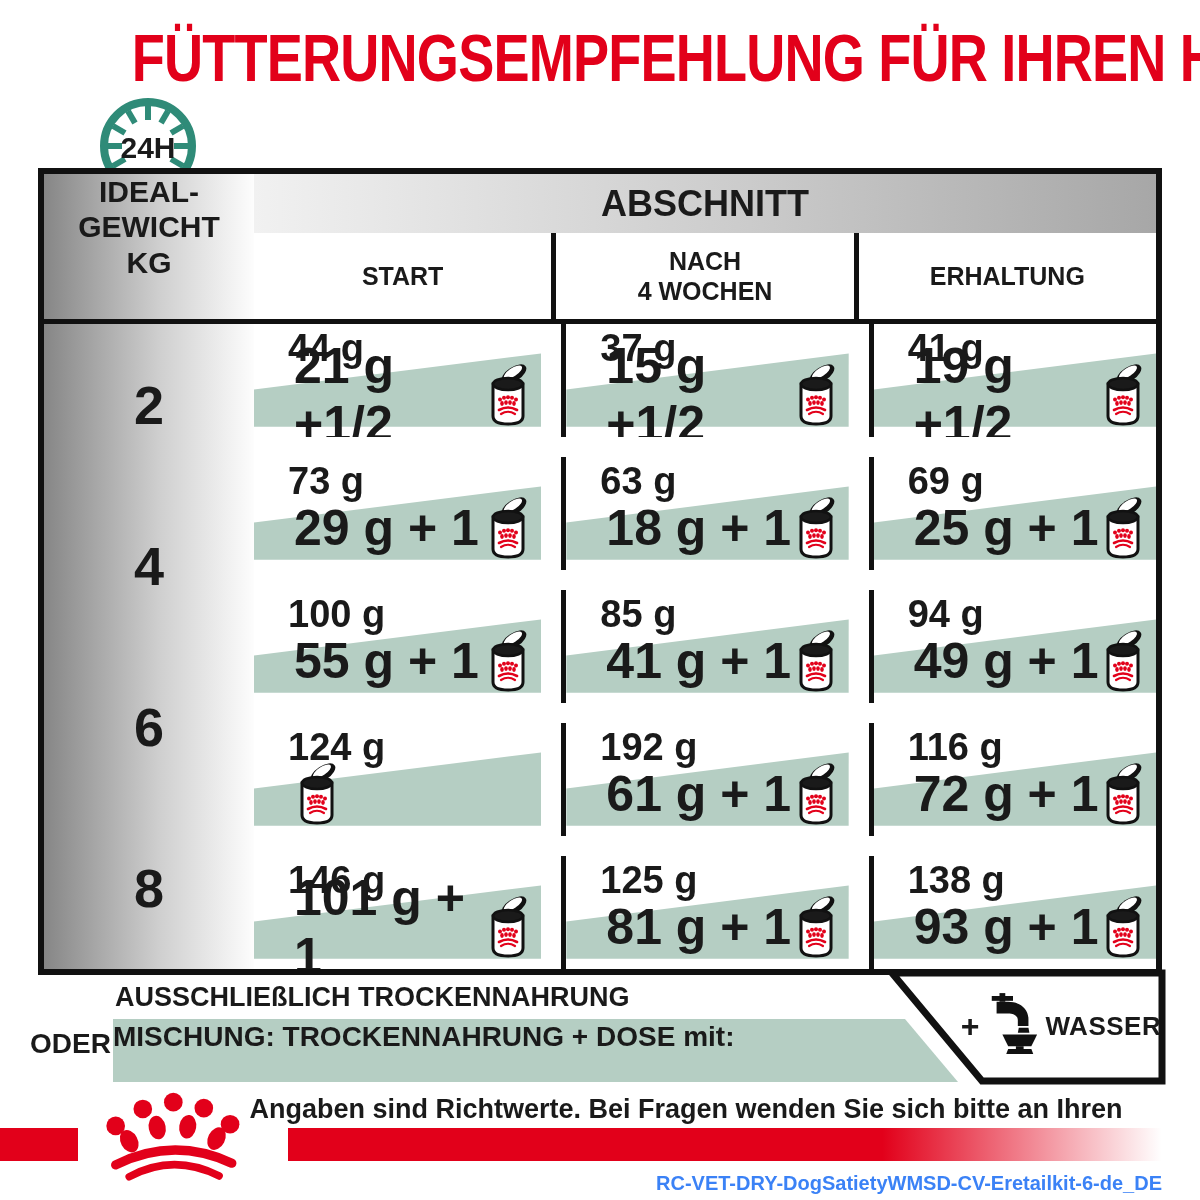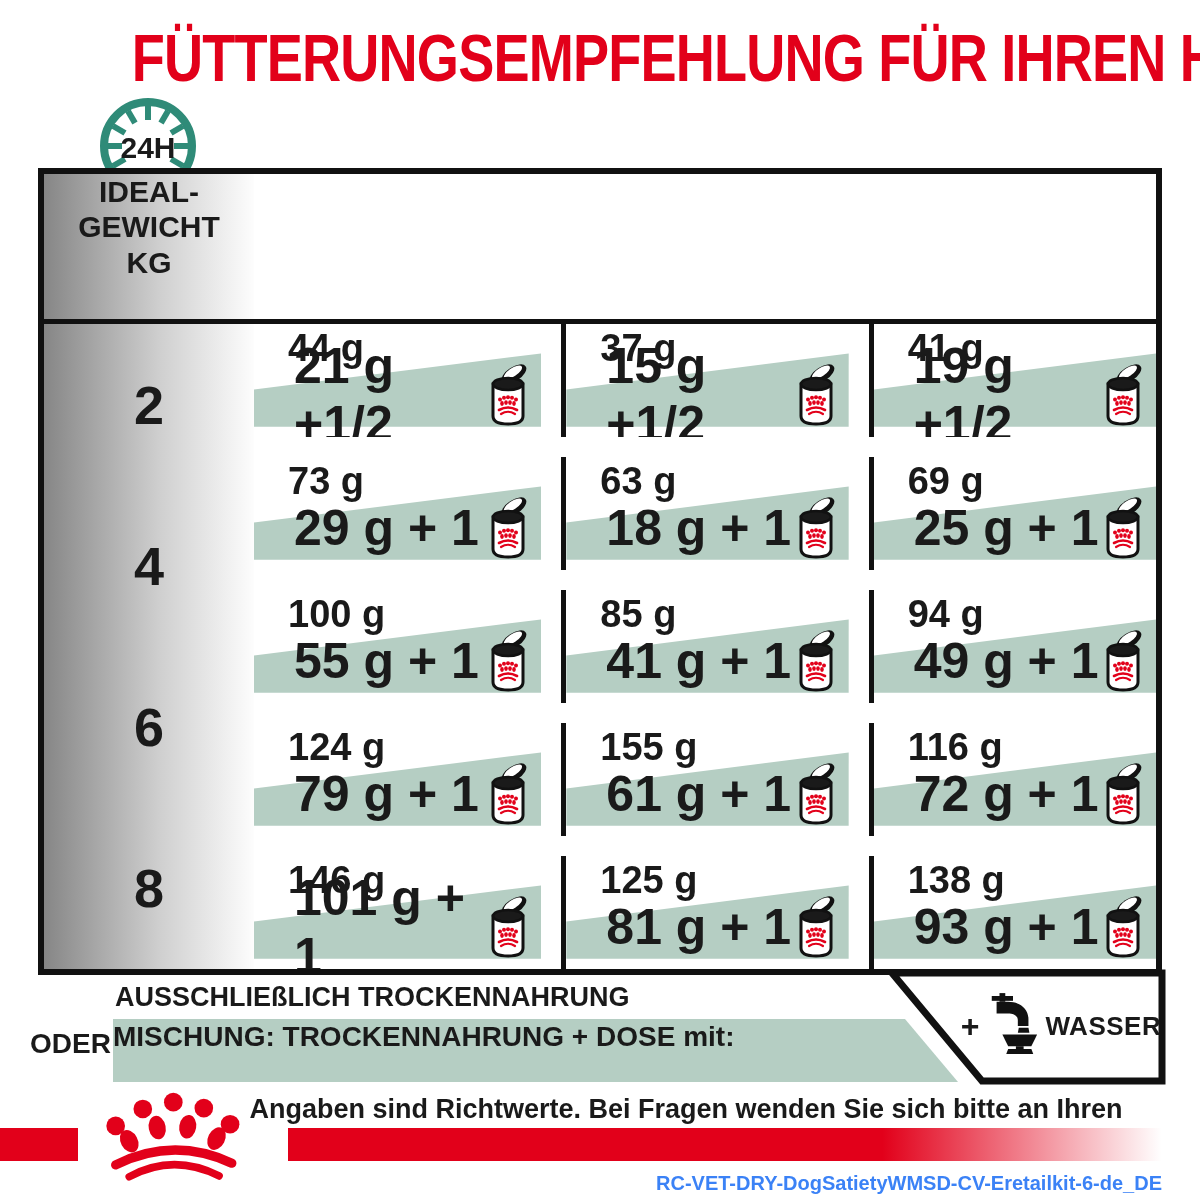--- a/index.html
+++ b/index.html
@@ -121,20 +121,29 @@
       </div>
       <div class="weights">
         <div class="weight">2</div>
         <div class="weight">4</div>
         <div class="weight">6</div>
         <div class="weight">8</div>
       </div>
     </div>
 
     <div class="header-right">
+      <div class="abschnitt">ABSCHNITT</div>
+      <div class="subheads">
+        <div class="subhead">START</div>
+        <div class="subhead b">
+          <span>NACH</span>
+          <span>4 WOCHEN</span>
+        </div>
+        <div class="subhead b">ERHALTUNG</div>
+      </div>
     </div>
     <div class="header-line"></div>
 
     <div class="grid">
 
       <div class="cell">
           <div class="band"></div>
           <div class="dry">44 g</div>
           <div class="mixrow">
             <span class="mixtext">21 g +1/2</span>
@@ -403,49 +412,48 @@
   <path d="M16 51 Q23 46.5 30 51" stroke="#e2001a" stroke-width="2.2" fill="none" stroke-linecap="round"></path>
 </svg>
             </span>
           </div>
         </div>
 
       <div class="cell">
           <div class="band"></div>
           <div class="dry">124 g</div>
           <div class="mixrow">
-            <span class="mixtext">79 g + 1</span>
-            <span class="can">
-              <svg width="46" height="64" viewBox="0 0 46 64">
-  <g transform="rotate(-33 29 11)">
-    <ellipse cx="29" cy="11" rx="14" ry="7" fill="#111"></ellipse>
-    <ellipse cx="29" cy="9" rx="10.5" ry="4.2" fill="#fff"></ellipse>
-  </g>
-  <path d="M8 21 L8 53 Q8 61 23 61 Q38 61 38 53 L38 21 Z" fill="#fff" stroke="#111" stroke-width="3"></path>
-  <ellipse cx="23" cy="21" rx="15" ry="6" fill="#1a1a1a" stroke="#111" stroke-width="2.5"></ellipse>
-  <g fill="#e2001a">
-    <circle cx="15" cy="36.5" r="2"></circle>
-                  <circle cx="19" cy="34.8" r="2"></circle>
-                  <circle cx="23" cy="34.2" r="2"></circle>
-    <circle cx="27" cy="34.8" r="2"></circle>
-                  <circle cx="31" cy="36.5" r="2"></circle>
-    <ellipse cx="17" cy="40.5" rx="1.8" ry="2.4"></ellipse>
-                  <ellipse cx="21" cy="39.6" rx="1.8" ry="2.4"></ellipse>
-    <ellipse cx="25" cy="39.6" rx="1.8" ry="2.4"></ellipse>
-                  <ellipse cx="29" cy="40.5" rx="1.8" ry="2.4"></ellipse>
-  </g>
-  <path d="M14 47 Q23 42 32 47" stroke="#e2001a" stroke-width="2.6" fill="none" stroke-linecap="round"></path>
-  <path d="M16 51 Q23 46.5 30 51" stroke="#e2001a" stroke-width="2.2" fill="none" stroke-linecap="round"></path>
-</svg>
-            </span>
-          </div>
-        </div>
-      <div class="cell b">
-          <div class="band"></div>
-          <div class="dry">155 g</div>
+            <span class="can">
+              <svg width="46" height="64" viewBox="0 0 46 64">
+  <g transform="rotate(-33 29 11)">
+    <ellipse cx="29" cy="11" rx="14" ry="7" fill="#111"></ellipse>
+    <ellipse cx="29" cy="9" rx="10.5" ry="4.2" fill="#fff"></ellipse>
+  </g>
+  <path d="M8 21 L8 53 Q8 61 23 61 Q38 61 38 53 L38 21 Z" fill="#fff" stroke="#111" stroke-width="3"></path>
+  <ellipse cx="23" cy="21" rx="15" ry="6" fill="#1a1a1a" stroke="#111" stroke-width="2.5"></ellipse>
+  <g fill="#e2001a">
+    <circle cx="15" cy="36.5" r="2"></circle>
+                  <circle cx="19" cy="34.8" r="2"></circle>
+                  <circle cx="23" cy="34.2" r="2"></circle>
+    <circle cx="27" cy="34.8" r="2"></circle>
+                  <circle cx="31" cy="36.5" r="2"></circle>
+    <ellipse cx="17" cy="40.5" rx="1.8" ry="2.4"></ellipse>
+                  <ellipse cx="21" cy="39.6" rx="1.8" ry="2.4"></ellipse>
+    <ellipse cx="25" cy="39.6" rx="1.8" ry="2.4"></ellipse>
+                  <ellipse cx="29" cy="40.5" rx="1.8" ry="2.4"></ellipse>
+  </g>
+  <path d="M14 47 Q23 42 32 47" stroke="#e2001a" stroke-width="2.6" fill="none" stroke-linecap="round"></path>
+  <path d="M16 51 Q23 46.5 30 51" stroke="#e2001a" stroke-width="2.2" fill="none" stroke-linecap="round"></path>
+</svg>
+            </span>
+          </div>
+        </div>
+      <div class="cell b">
+          <div class="band"></div>
+          <div class="dry">192 g</div>
           <div class="mixrow">
             <span class="mixtext">61 g + 1</span>
             <span class="can">
               <svg width="46" height="64" viewBox="0 0 46 64">
   <g transform="rotate(-33 29 11)">
     <ellipse cx="29" cy="11" rx="14" ry="7" fill="#111"></ellipse>
     <ellipse cx="29" cy="9" rx="10.5" ry="4.2" fill="#fff"></ellipse>
   </g>
   <path d="M8 21 L8 53 Q8 61 23 61 Q38 61 38 53 L38 21 Z" fill="#fff" stroke="#111" stroke-width="3"></path>
   <ellipse cx="23" cy="21" rx="15" ry="6" fill="#1a1a1a" stroke="#111" stroke-width="2.5"></ellipse>

